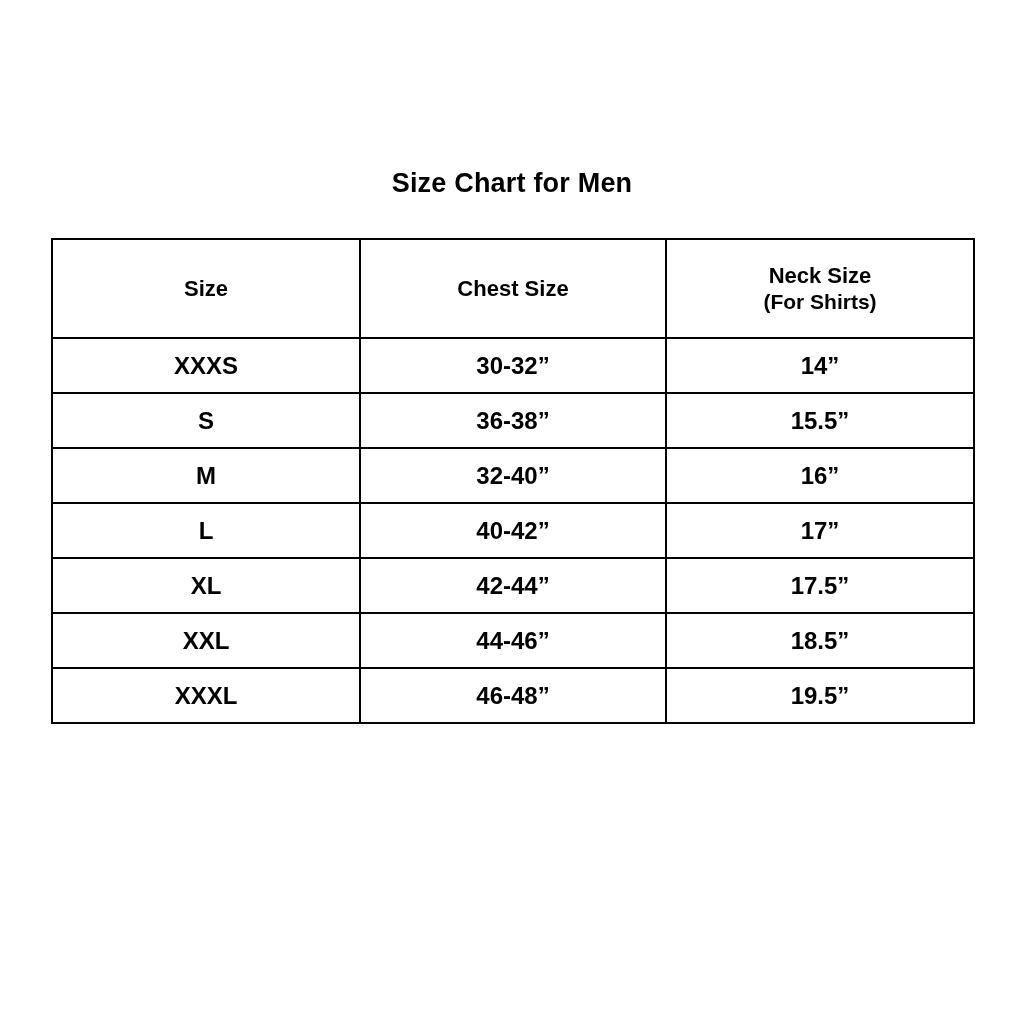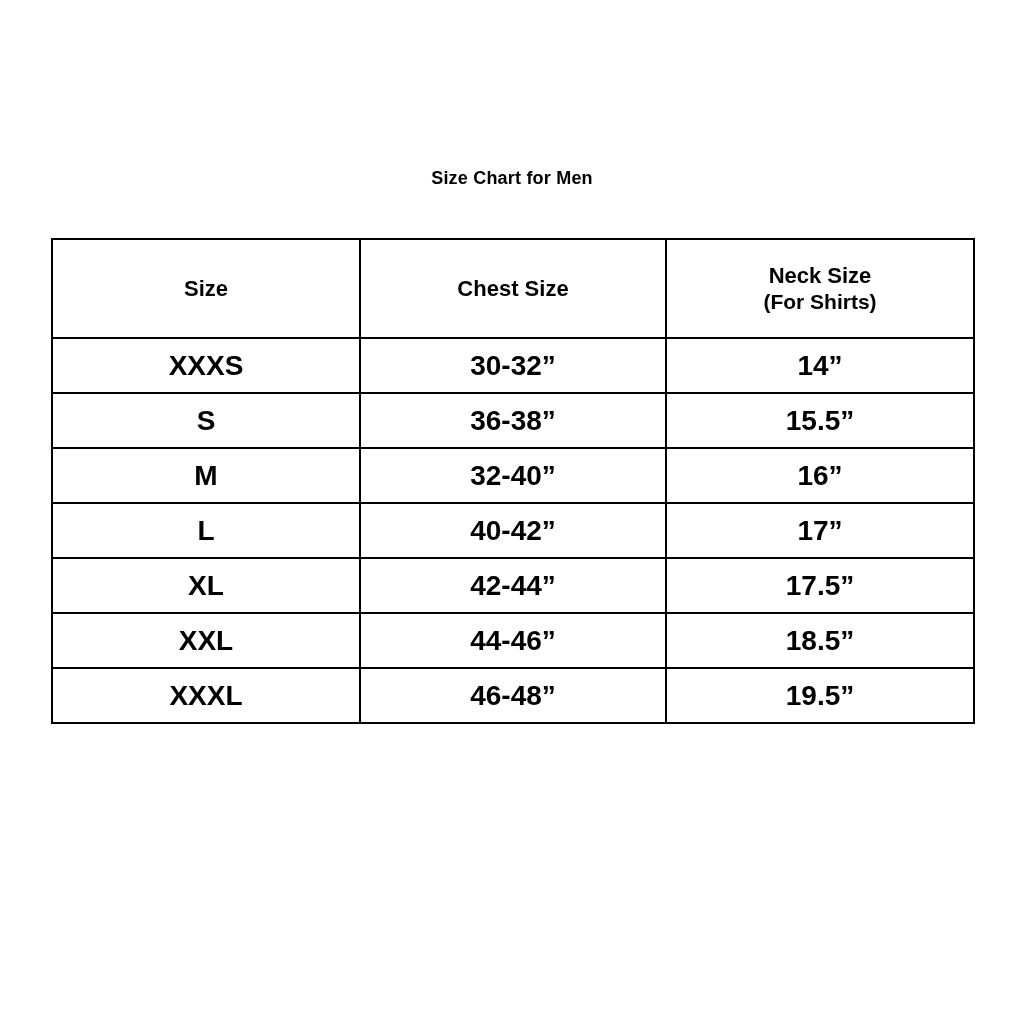--- a/index.html
+++ b/index.html
@@ -19,21 +19,21 @@
     width: 1024px;
     height: 1024px;
     box-sizing: border-box;
   }
   .title {
     position: absolute;
     top: 168px;
     left: 0;
     width: 1024px;
     text-align: center;
-    font-size: 18px;
+    font-size: 27px;
     font-weight: bold;
     letter-spacing: 0.2px;
   }
   .table-wrap {
     position: absolute;
     top: 238px;
     left: 51px;
     width: 778px;
   }
   table.size-chart {
@@ -50,21 +50,21 @@
     color: #000000;
   }
   table.size-chart th {
     height: 97px;
     font-size: 22px;
     line-height: 1.25;
     padding: 0 6px;
   }
   table.size-chart td {
     height: 53px;
-    font-size: 28px;
+    font-size: 24px;
     padding: 0 12px;
   }
   col.c1 { width: 308px; }
   col.c2 { width: 306px; }
   col.c3 { width: 308px; }
   .th-sub {
     display: block;
     font-size: 21px;
     font-weight: bold;
   }

